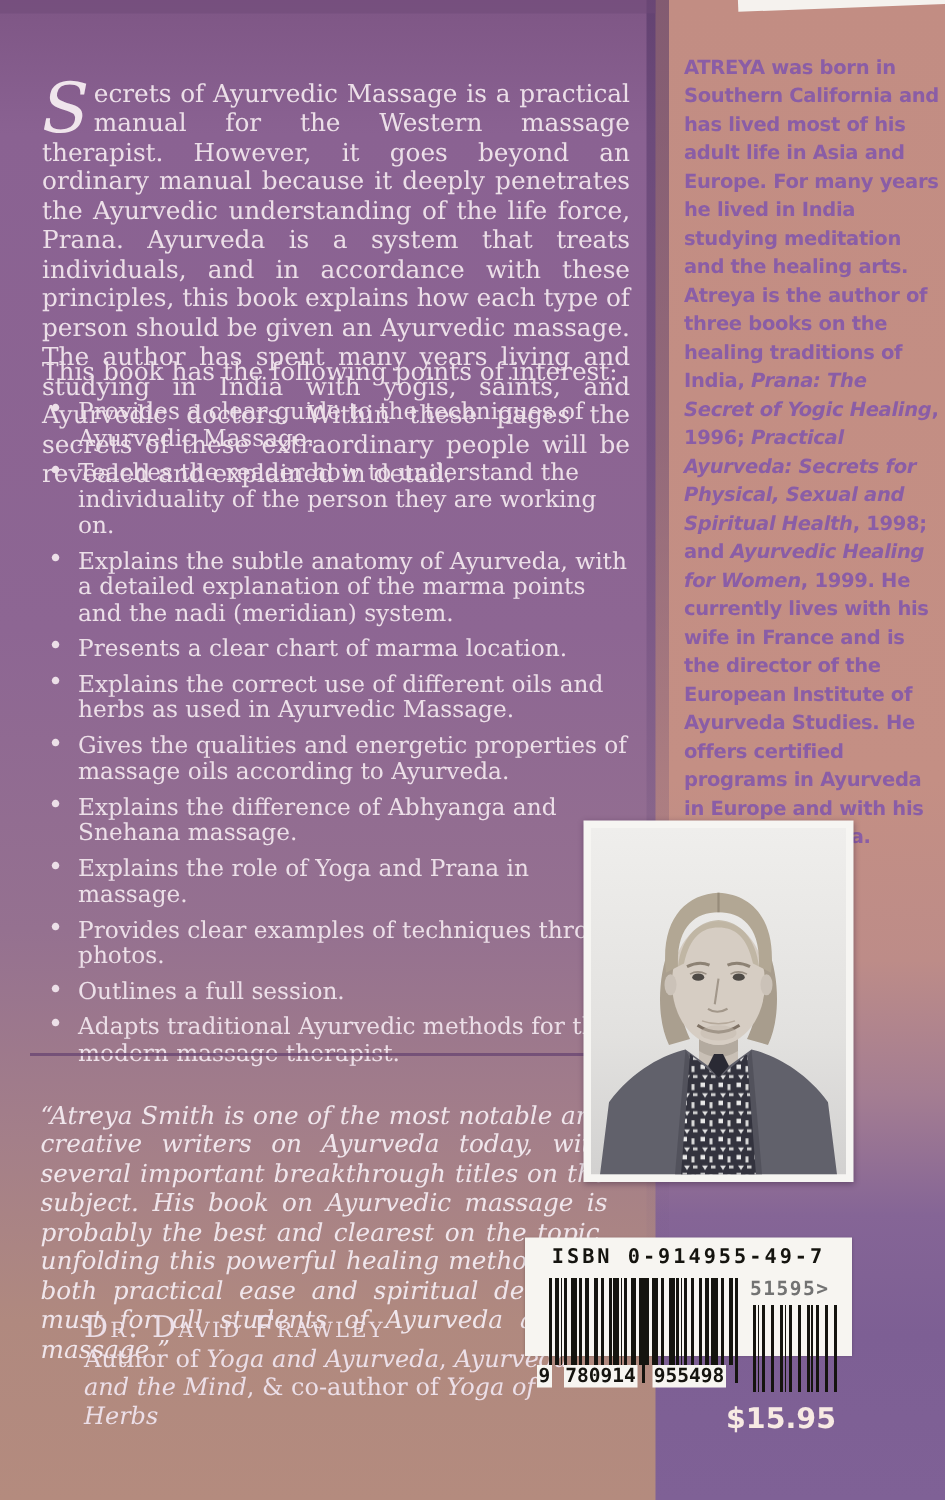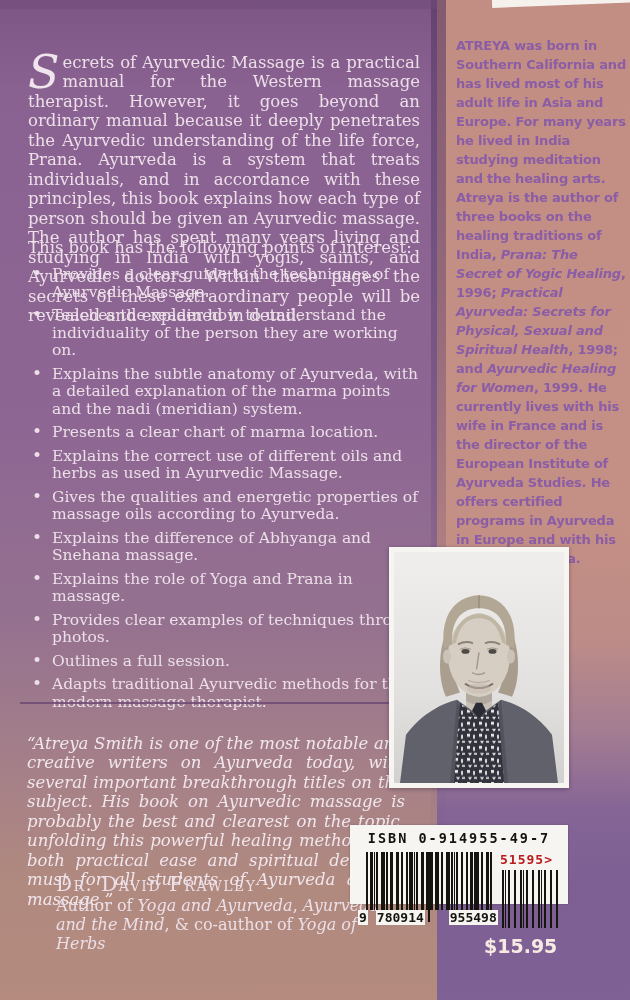--- a/index.html
+++ b/index.html
@@ -95,24 +95,24 @@
   }
   .guard{position:absolute;top:0;width:2px;height:70px;background:#15140f;}
   .g1{left:8px;} .g2{left:70px;} .g3{left:132px;}
   .ean-digits{
     position:absolute;left:0;top:58px;width:140px;
     font-family:"DejaVu Sans Mono",monospace;font-size:13px;font-weight:bold;color:#15140f;
     display:flex;gap:0;
   }
   .ean-digits span{background:#f7f5f1;padding:0 1px;}
   .ean-d0{margin-right:8px;}
-  .ean-d1{margin-right:24px;}
+  .ean-d1{margin-right:10px;}
   .supp{position:absolute;left:150px;top:27px;width:62px;height:78px;}
   .supp-digits{
-    font-family:"DejaVu Sans Mono",monospace;font-size:13px;font-weight:bold;color:#b91c1c;
+    font-family:"DejaVu Sans Mono",monospace;font-size:13px;font-weight:bold;color:#737373;
     letter-spacing:1px;white-space:nowrap;
   }
   .supp-bars{
     position:absolute;left:2px;top:18px;width:56px;height:58px;
     background:
       repeating-linear-gradient(90deg,#15140f 0 2px,transparent 2px 6px),
       repeating-linear-gradient(90deg,transparent 0 3px,#15140f 3px 4px,transparent 4px 9px);
   }
 
   .price{

